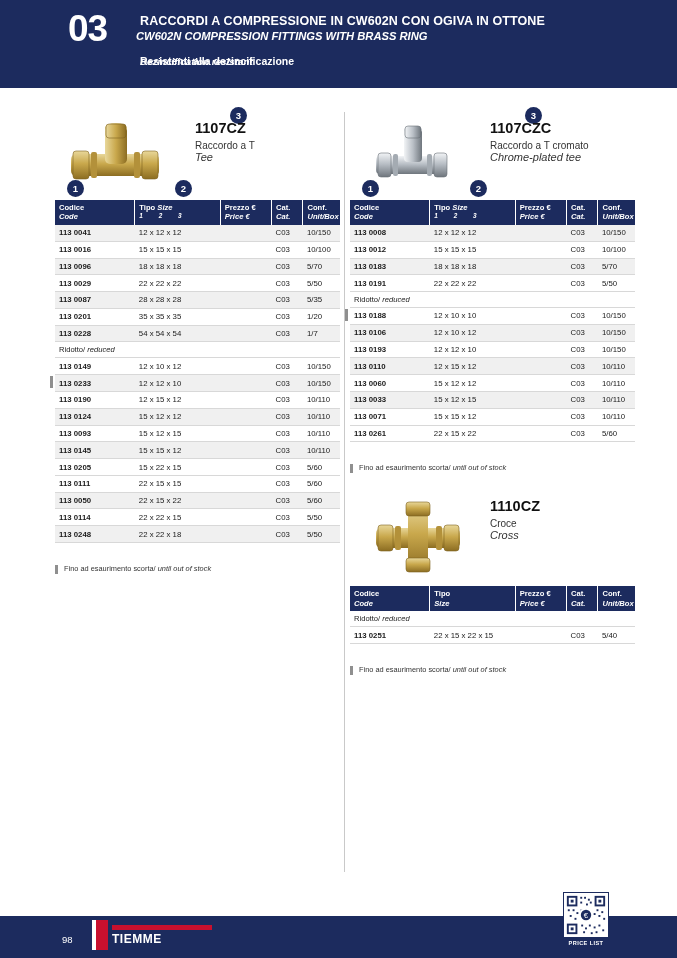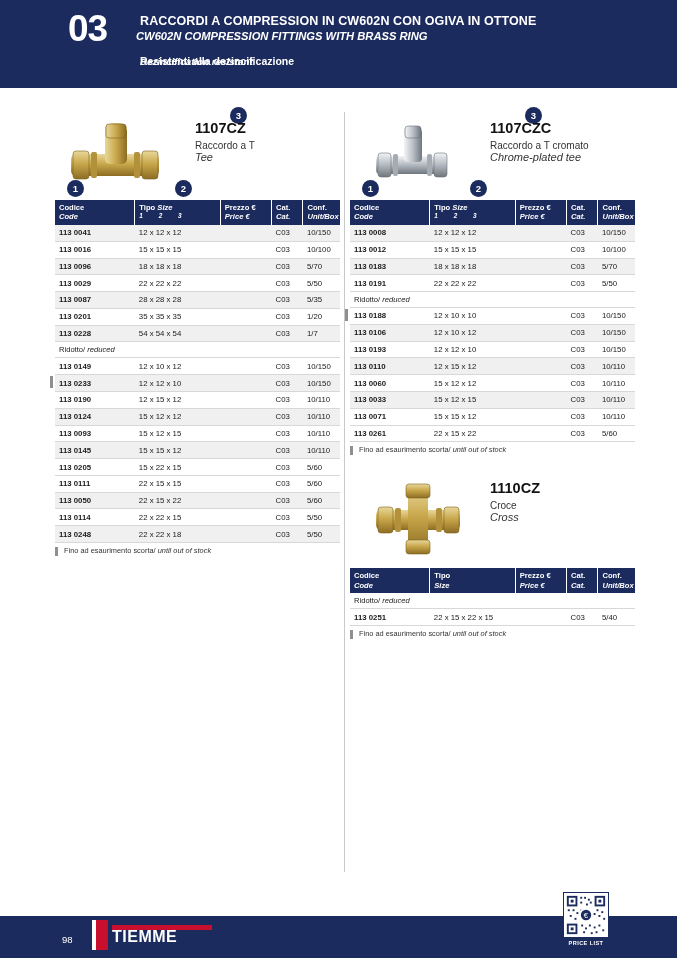--- a/index.html
+++ b/index.html
@@ -97,37 +97,37 @@
   tr.group td i { font-style: italic; }
 
   
   .mark { position: relative; }
   .mark::before {
     content: ""; position: absolute; left: -5px; top: 1px;
     width: 3px; height: 12px; background: #8f8f8f;
   }
 
   .footnote {
-    margin-top: 3px; font-size: 7.4px; color: #333; position: relative; padding-left: 9px;
+    margin-top: 21px; font-size: 7.4px; color: #333; position: relative; padding-left: 9px;
   }
   .footnote::before {
     content: ""; position: absolute; left: 0; top: 1px; width: 3px; height: 9px; background: #8f8f8f;
   }
   .footnote i { font-style: italic; }
 
   
   .footer-bar {
     position: absolute; left: 0; bottom: 0; width: 677px; height: 42px; background: #1c2b5e;
   }
   .pagenum {
     position: absolute; left: 62px; bottom: 13px; font-size: 9.5px; color: #fff; font-weight: normal;
   }
   .brand {
     position: absolute; left: 112px; bottom: 12px;
-    font-size: 16px; font-weight: bold; color: #fff; letter-spacing: 0.5px;
+    font-size: 12px; font-weight: bold; color: #fff; letter-spacing: 0.5px;
   }
   .brand-mark {
     position: absolute; left: 92px; bottom: 8px; width: 16px; height: 30px;
     background: #c8102e;
   }
   .brand-mark::after{
     content:""; position:absolute; left:0; top:0; width:16px; height:30px;
     border-left: 4px solid #fff;
   }
   .brand-rule {
@@ -140,21 +140,21 @@
   }
   .qr-label { font-size: 5.6px; font-weight: bold; color: #fff; letter-spacing: .4px; }
 </style>
 </head>
 <body>
 
 <div class="page">
 
   <div class="header">
     <div class="hdr-num">03</div>
-    <div class="hdr-title">RACCORDI A COMPRESSION IN CW602N CON OGIVA IN OTTONE</div>
+    <div class="hdr-title">RACCORDI A COMPRESSIONE IN CW602N CON OGIVA IN OTTONE</div>
     <div class="hdr-title-en">CW602N COMPRESSION FITTINGS WITH BRASS RING</div>
     <div class="hdr-sub1">Resistenti alla dezincificazione</div>
     <div class="hdr-sub2">Dezincification resistant</div>
   </div>
 
   <div class="divider"></div>
 
   <div class="col-left">
     <div class="prod">
 

